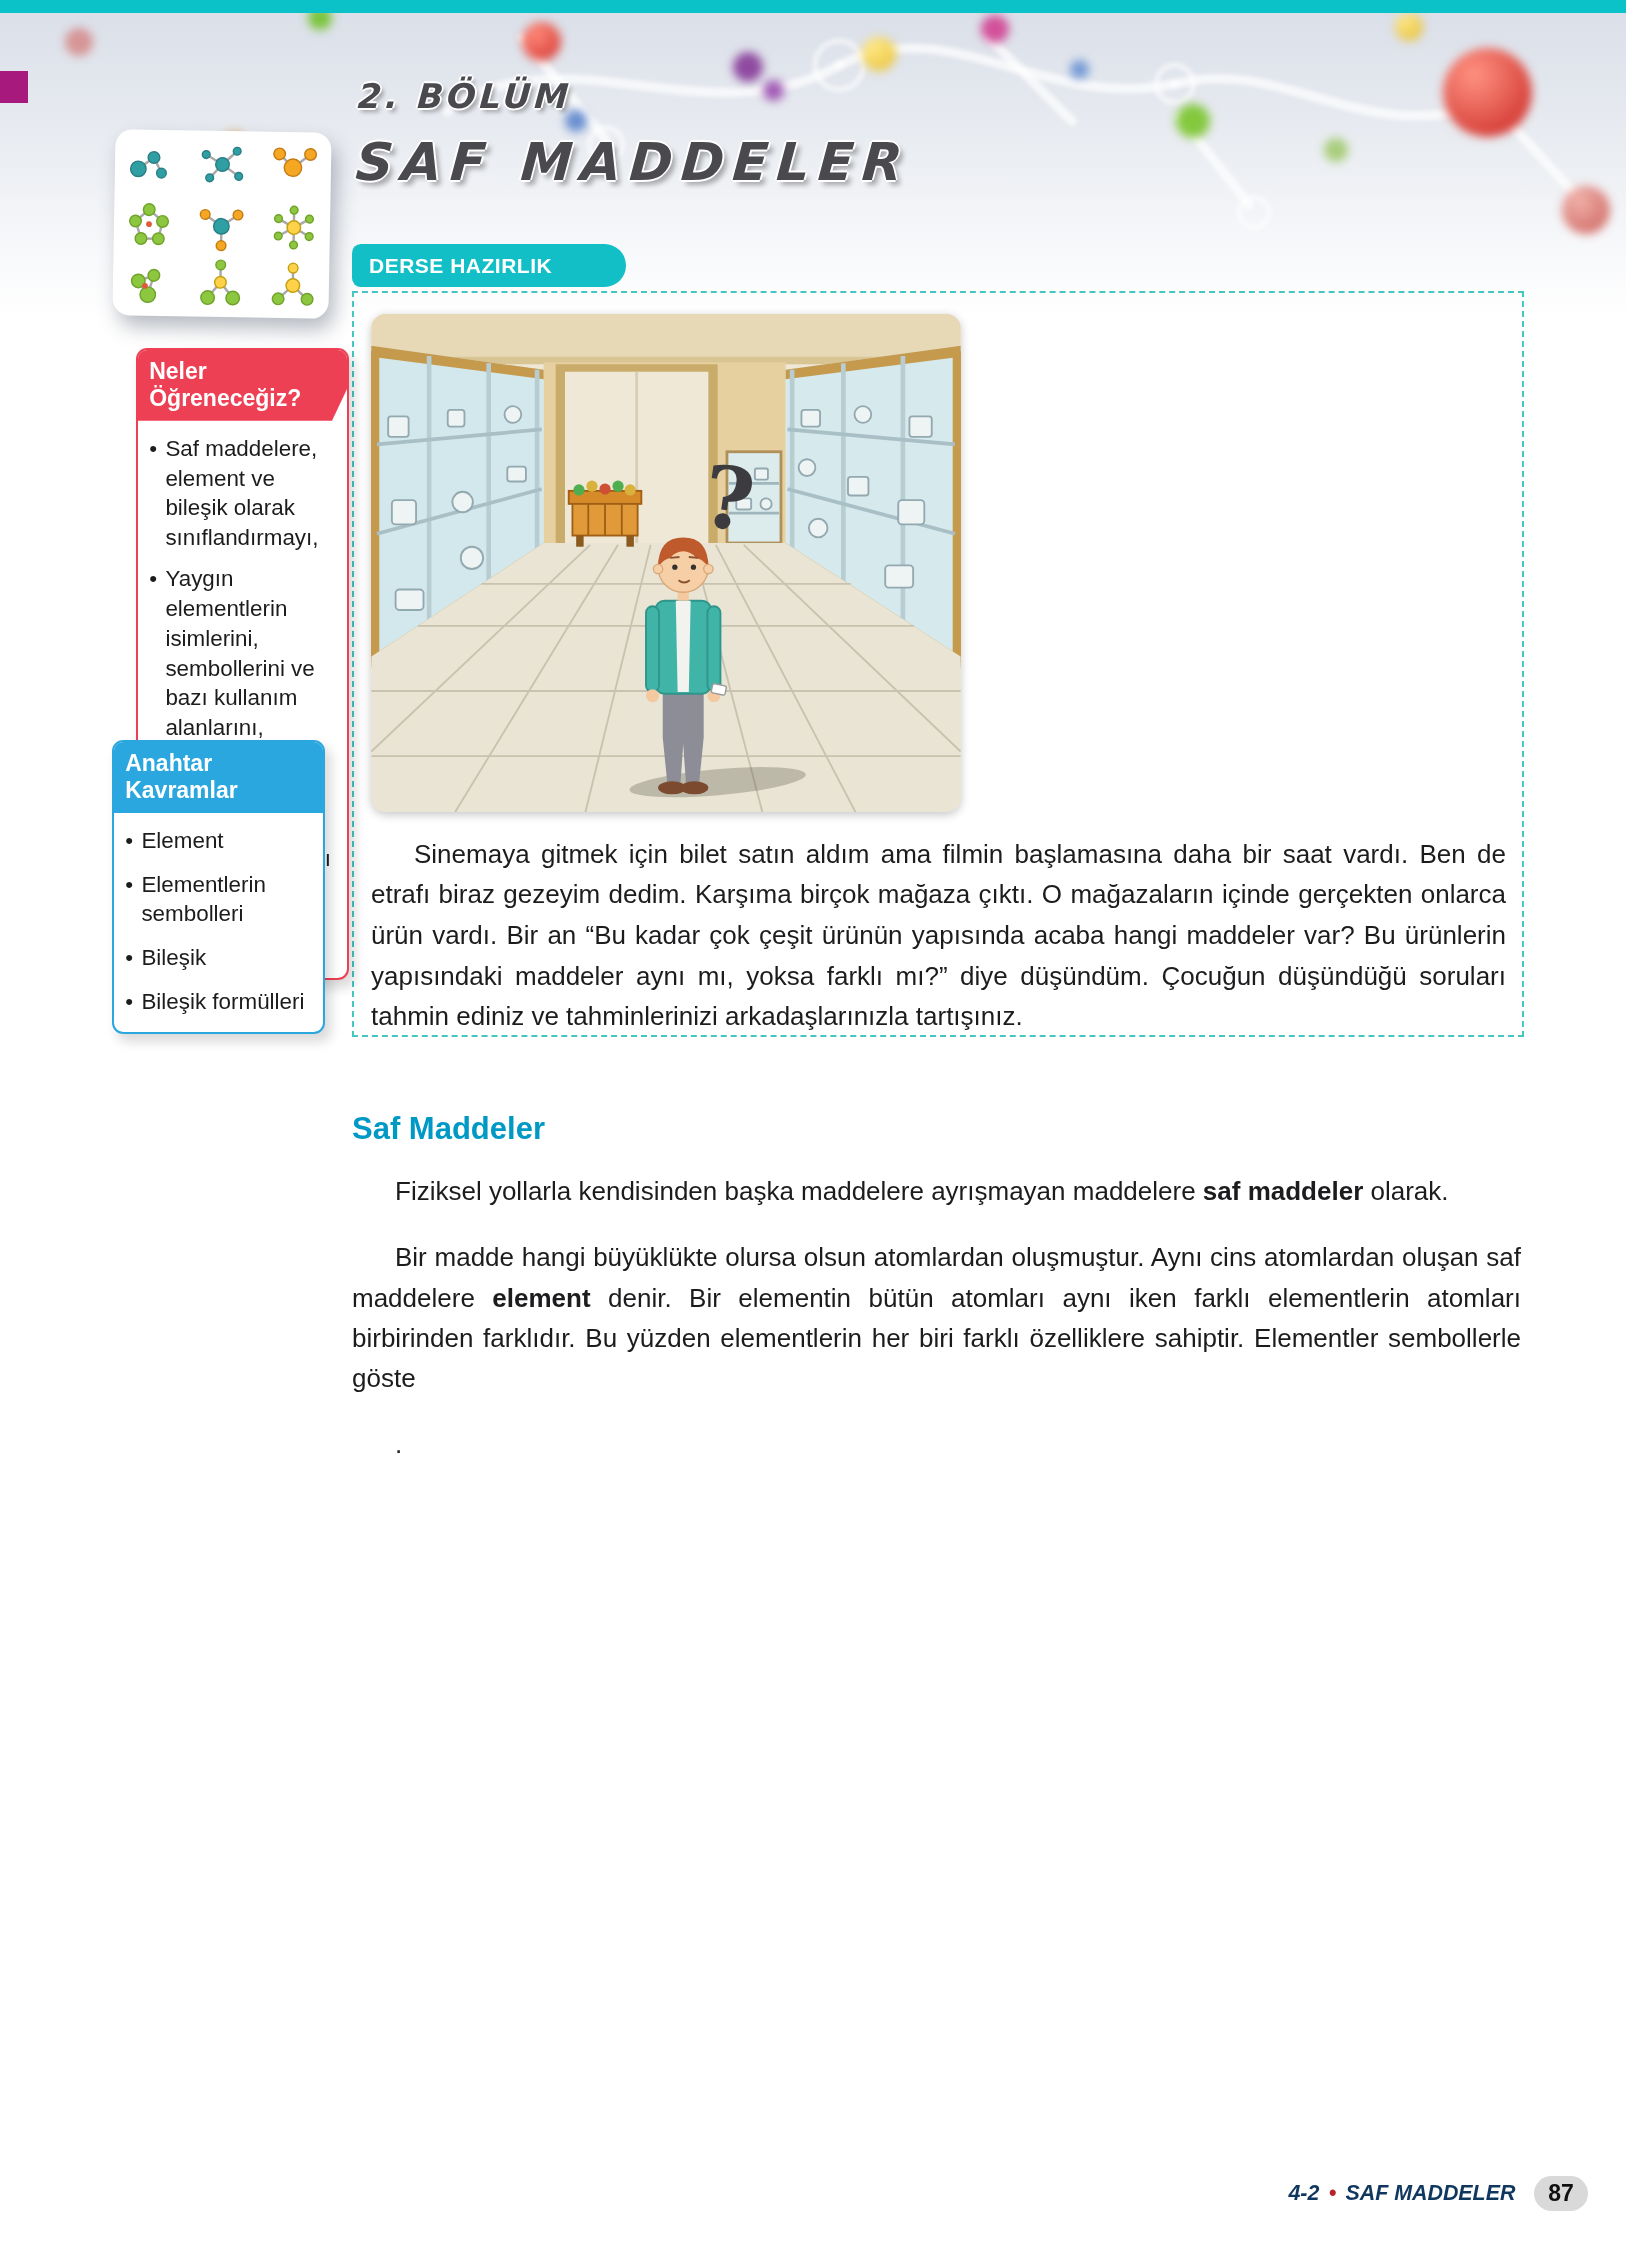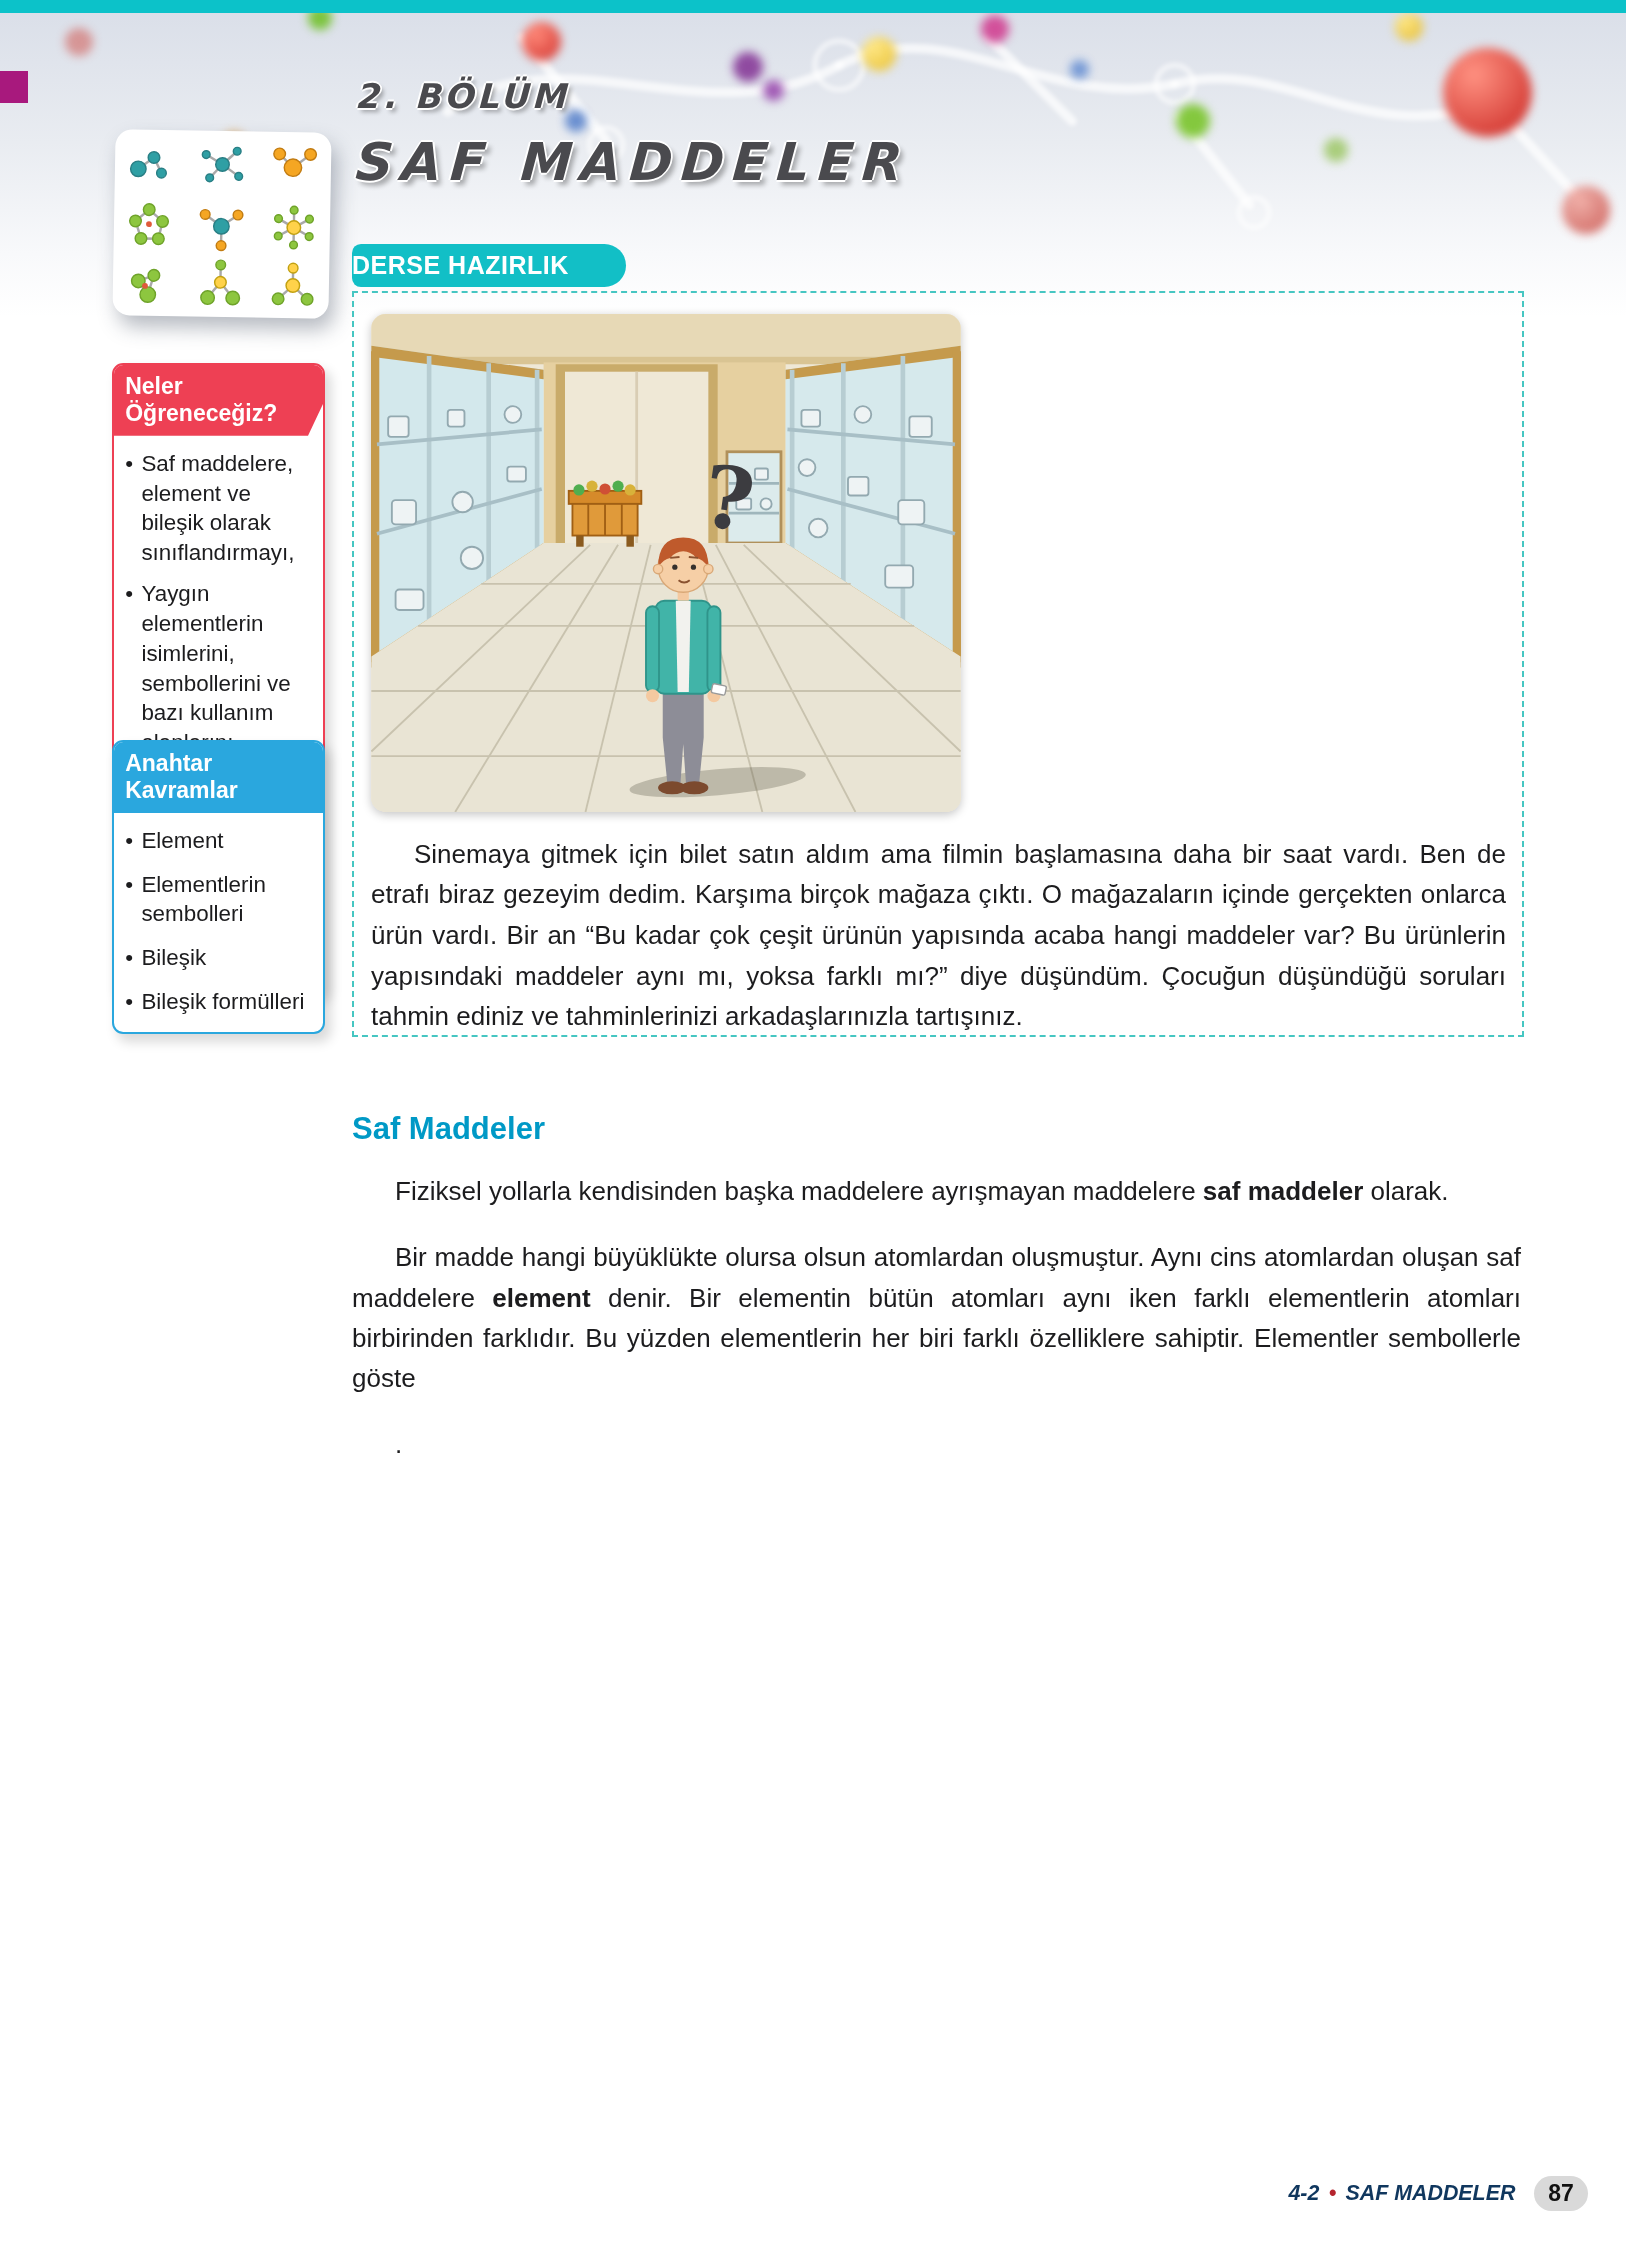--- a/index.html
+++ b/index.html
@@ -26,37 +26,37 @@
     transform:skewX(-4deg);
     text-shadow:1.9px 0 0 #fff,-1.9px 0 0 #fff,0 1.9px 0 #fff,0 -1.9px 0 #fff,3.7px 3.7px 4.7px rgba(0,0,0,.3); }
   .page-title { position:absolute; left:356px; top:132px; font-family:"DejaVu Sans",sans-serif;
     font-size:52px; font-weight:bold; font-style:italic; letter-spacing:8.4px; color:#4a4a4e;
     transform:skewX(-4deg);
     text-shadow:1.9px 0 0 #fff,-1.9px 0 0 #fff,0 1.9px 0 #fff,0 -1.9px 0 #fff,4.7px 4.7px 5.6px rgba(0,0,0,.3); }
 
   
   .prep-badge { position:absolute; left:352px; top:244px; width:274px; height:43px;
     background:#12bfc6; border-radius:9.3px 22.4px 22.4px 9.3px; color:#ffffff; font-weight:bold;
-    font-size:25px; letter-spacing:0.5px; display:flex; align-items:center; }
+    font-size:21px; letter-spacing:0.5px; display:flex; align-items:center; padding-left:17px; }
 
   
   .dashed-box { position:absolute; left:352px; top:291px; width:1172px; height:746px;
     border:2.8px dashed #46c6c2; padding:20.5px 17px 0 17px; }
   .figure { width:590px; height:498px; border-radius:15px; overflow:hidden;
     box-shadow:0 2.8px 9.3px rgba(0,0,0,.22); background:#efe8d6; }
   .figure svg { display:block; width:100%; height:100%; }
   .figure-caption { width:590px; text-align:center; margin-top:11.2px; font-size:25px;
     font-weight:bold; font-style:italic; color:#1e6ed0; }
   .intro-par { margin-top:22.4px; width:1135px; font-size:26px; line-height:1.56;
     text-align:justify; text-indent:43px; color:#1c1c1e; }
 
   
   .side-box { position:absolute; left:112px; width:213px; background:#ffffff;
     border-radius:11.2px; box-shadow:5.6px 7.5px 11.2px rgba(0,0,0,.15); overflow:hidden; }
-  .side-box.learn { top:363px; border:2.8px solid #ee4054; }
+  .side-box.learn { top:348px; border:2.8px solid #ee4054;margin-left:24px; }
   .side-box.concepts { top:740px; border:2.8px solid #2aa7de; }
   .side-box .box-header { color:#fff; font-weight:bold; font-size:23px; padding:8.4px 9.3px 8.4px 11.2px;
     clip-path:polygon(0 0,100% 0,100% 55%,calc(100% - 15px) 100%,0 100%); }
   .side-box.learn .box-header { background:#ee4054; }
   .side-box.concepts .box-header { background:#2aa7de; clip-path:none; }
   .side-box ul { list-style:none; padding:13px 7.5px 15px 11.2px; }
   .side-box li { display:flex; font-size:22.4px; line-height:1.33; margin-bottom:11.2px; }
   .side-box.concepts li { margin-bottom:14px; }
   .side-box li:last-child { margin-bottom:0; }
   .side-box .dot { margin-right:8.4px; font-size:22.4px; line-height:1.33; }

